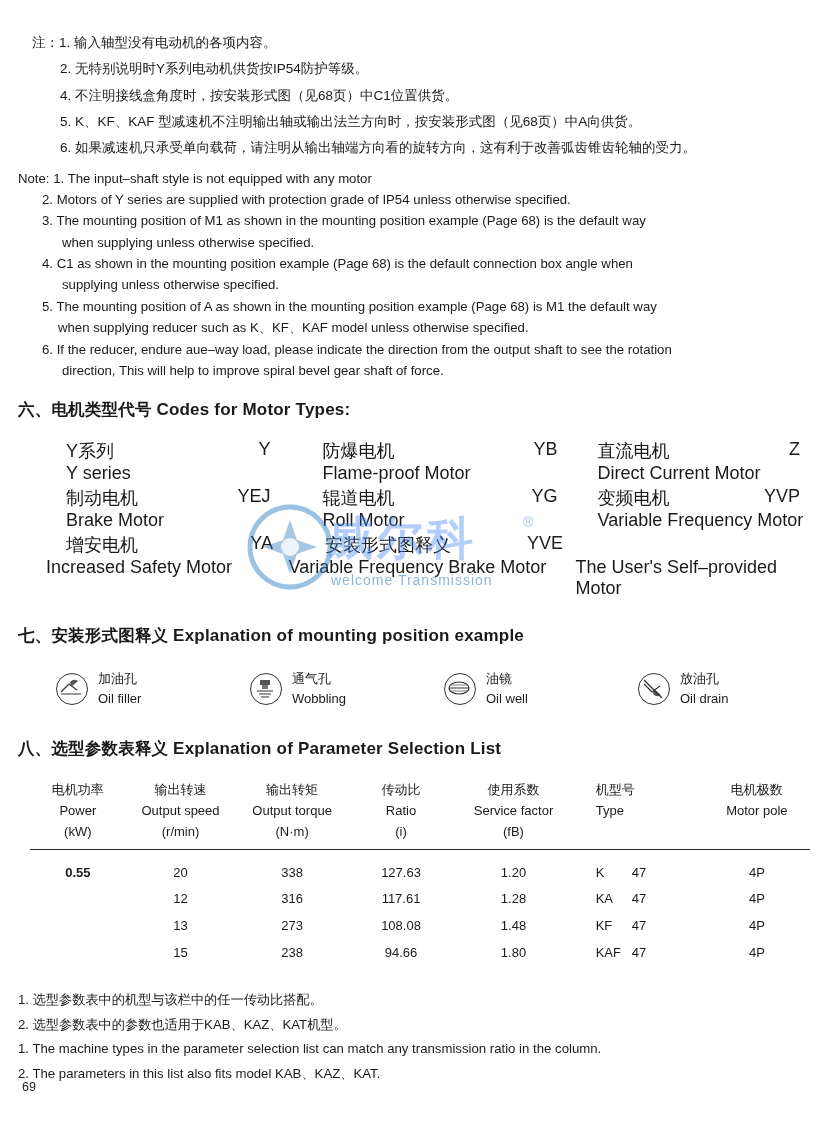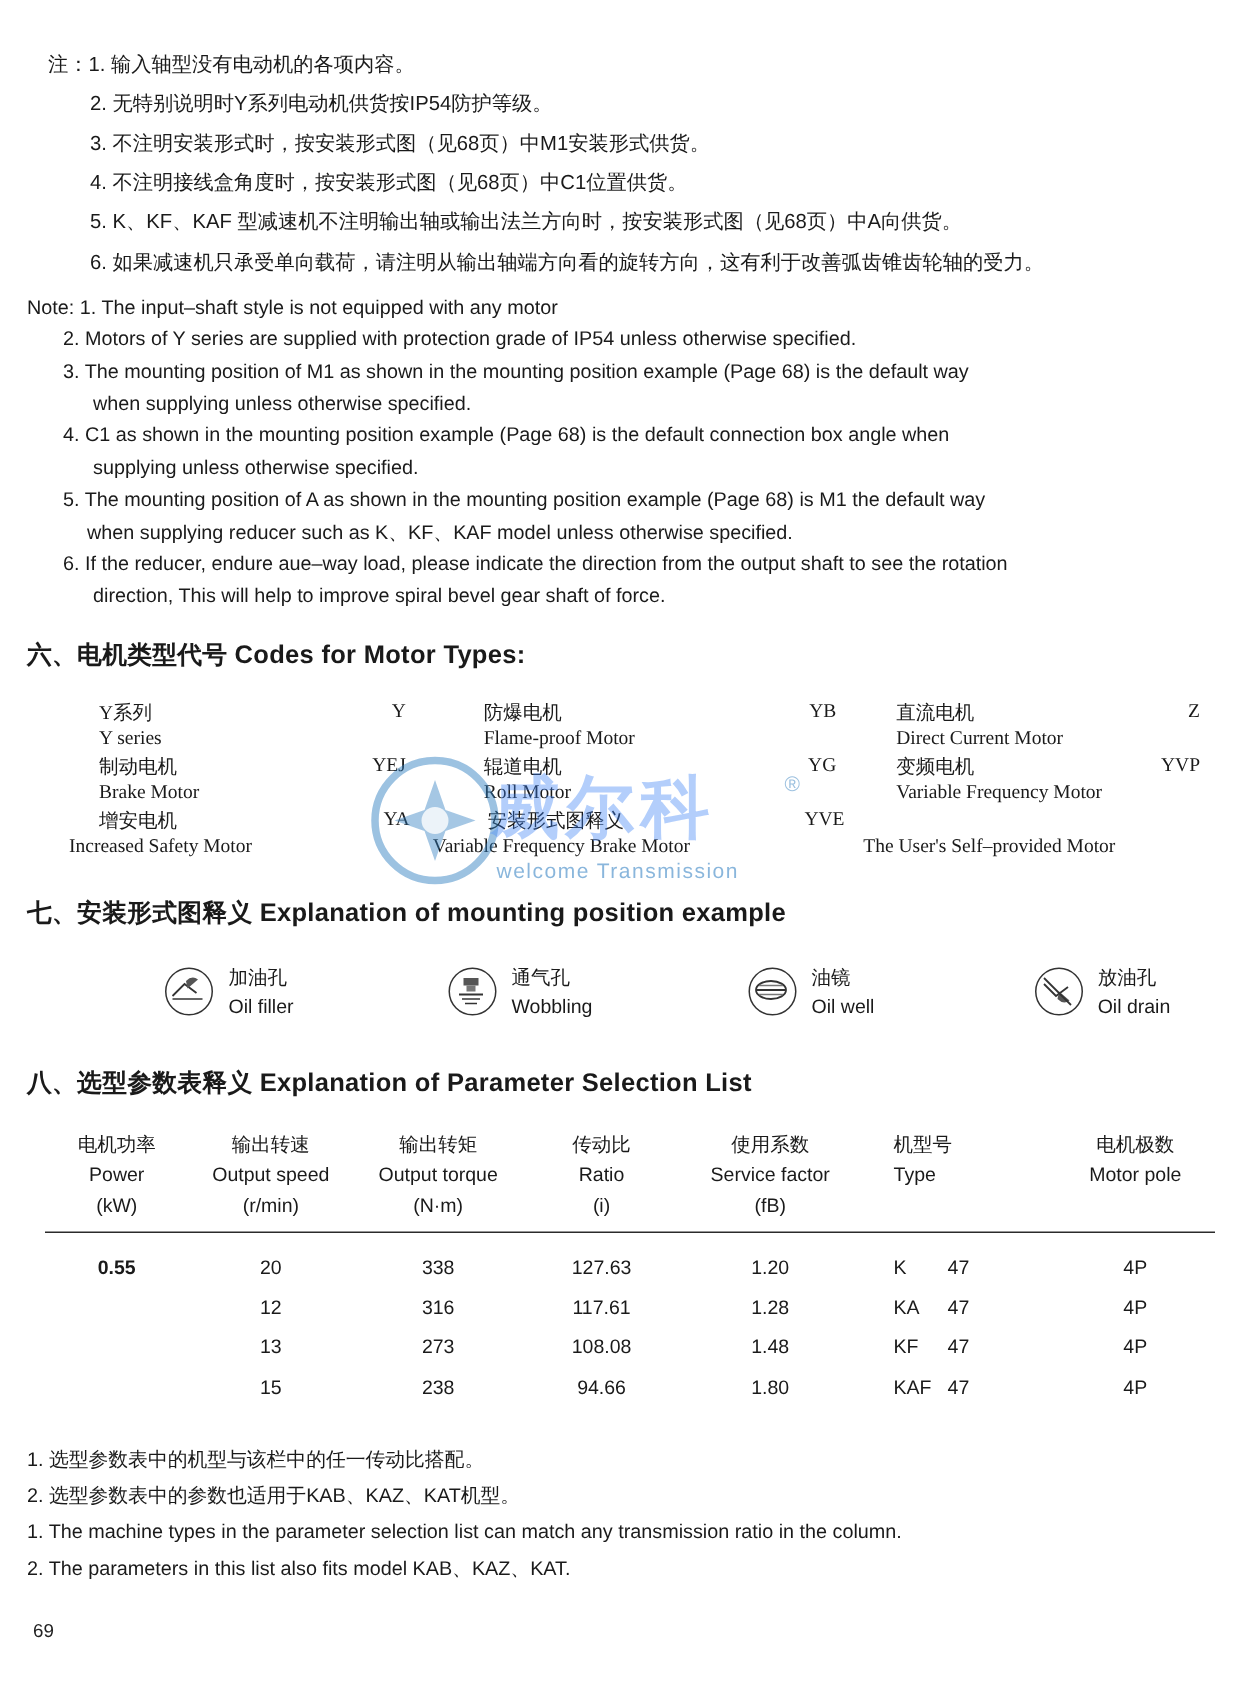--- a/index.html
+++ b/index.html
@@ -57,22 +57,21 @@
     font-weight: bold;
   }
   .sec6 { padding-top: 18px; }
   .sec7 { padding-top: 26px; }
   .sec8 { padding-top: 30px; }
 
   
   .motor-codes {
     position: relative;
     margin: 14px 22px 0 46px;
-    font-size: 13px;
-    font-family: Liberation Serif, serif;
+    font-size: 18px;
   }
   .mc-group { margin-bottom: 2px; }
 
   .mc-line {
     display: flex;
     width: 100%;
   }
   .mc-cell { display: flex; }
   .mc-cell.w1 { width: 245px; }
   .mc-cell.w2 { width: 290px; }
@@ -122,21 +121,20 @@
 
   
   .icon-row {
     display: flex;
     margin: 18px 0 0 56px;
   }
   .icon-item {
     display: flex;
     align-items: center;
     width: 194px;
-    justify-content: center;
   }
   .icon-cell {
     width: 30px;
     height: 30px;
     border: 1.4px solid #333;
     border-radius: 50%;
     position: relative;
     margin-right: 10px;
     background: #fff;
     overflow: hidden;
@@ -199,21 +197,20 @@
   }
 </style>
 </head>
 <body>
 
 <div class="page">
 
   <div class="notes-cn">
     <div class="note-line note-cn-1"><span>注：</span><span>1. 输入轴型没有电动机的各项内容。</span></div>
     <div class="note-line note-cn-n"><span>2. 无特别说明时Y系列电动机供货按IP54防护等级。</span></div>
-    <div class="note-line note-cn-n"><span>3. 不注明安装形式时，按安装形式图（见68页）中M1安装形式供货。</span></div>
     <div class="note-line note-cn-n"><span>4. 不注明接线盒角度时，按安装形式图（见68页）中C1位置供货。</span></div>
     <div class="note-line note-cn-n"><span>5. K、KF、KAF 型减速机不注明输出轴或输出法兰方向时，按安装形式图（见68页）中A向供货。</span></div>
     <div class="note-line note-cn-n"><span>6. 如果减速机只承受单向载荷，请注明从输出轴端方向看的旋转方向，这有利于改善弧齿锥齿轮轴的受力。</span></div>
   </div>
 
   <div class="notes-en">
     <div class="note-en-1"><span>Note:</span> <span>1. The input–shaft style is not equipped with any motor</span></div>
     <div class="note-en-n"><span>2. Motors of Y series are supplied with protection grade of IP54 unless otherwise specified.</span></div>
     <div class="note-en-n"><span>3. The mounting position of M1 as shown in the mounting position example (Page 68) is the default way</span></div>
     <div class="note-en-cont"><span>when supplying unless otherwise specified.</span></div>

